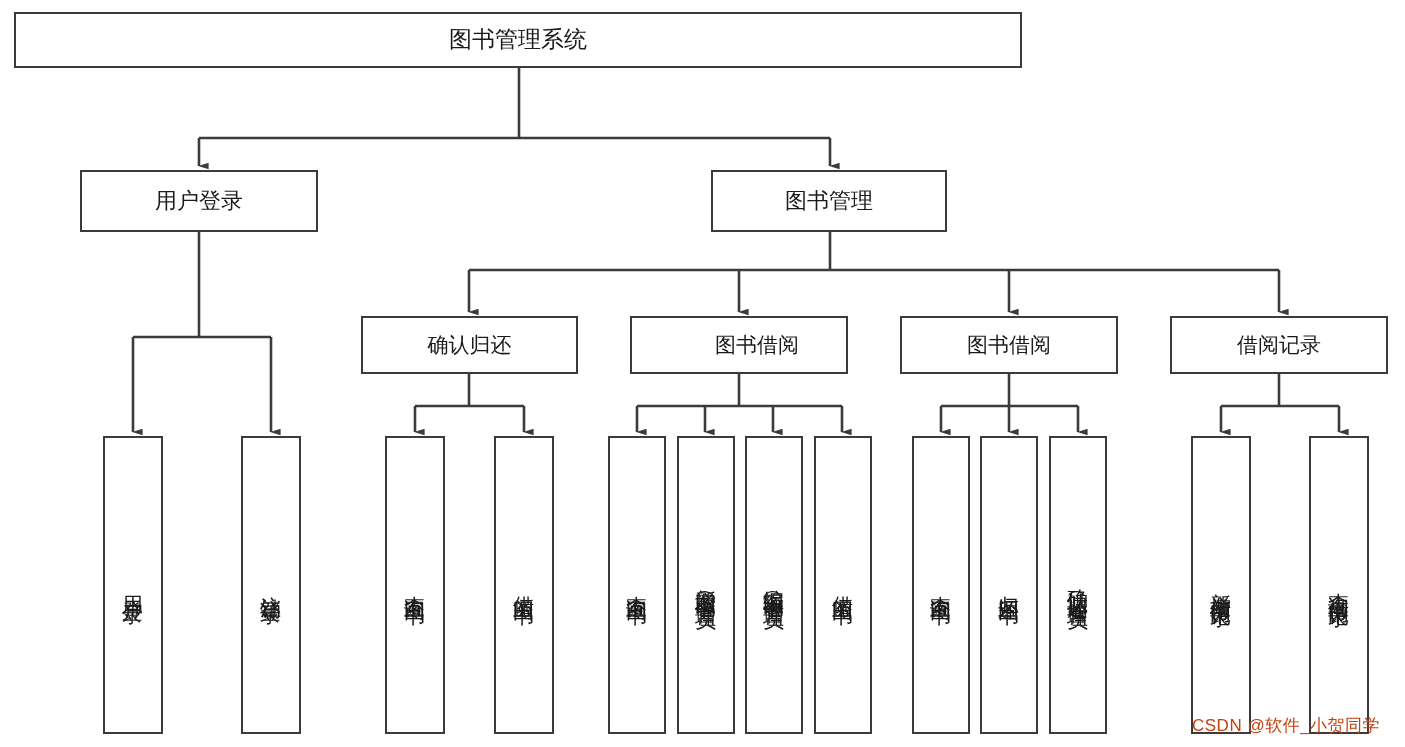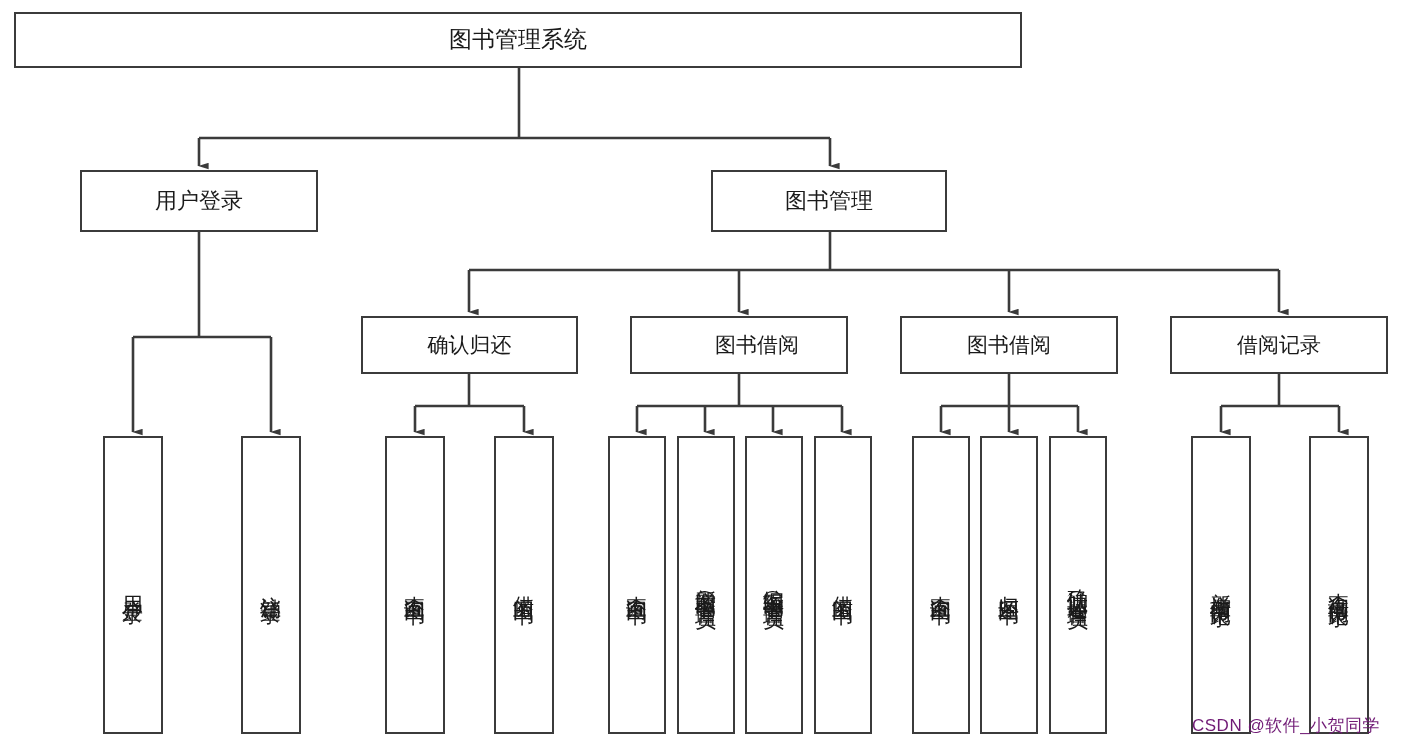--- a/index.html
+++ b/index.html
@@ -51,21 +51,21 @@
   .node-leaf .lbl {
     writing-mode: vertical-rl;
     text-orientation: upright;
     font-size: 21px;
     letter-spacing: 3px;
     line-height: 1;
     white-space: nowrap;
   }
   .watermark {
     position: absolute;
-    color: #701a75;
+    color: #c2410c;
     font-size: 17px;
     letter-spacing: 0.5px;
     white-space: nowrap;
     user-select: none;
   }
 </style>
 </head>
 <body>
 
 <div id="canvas">

